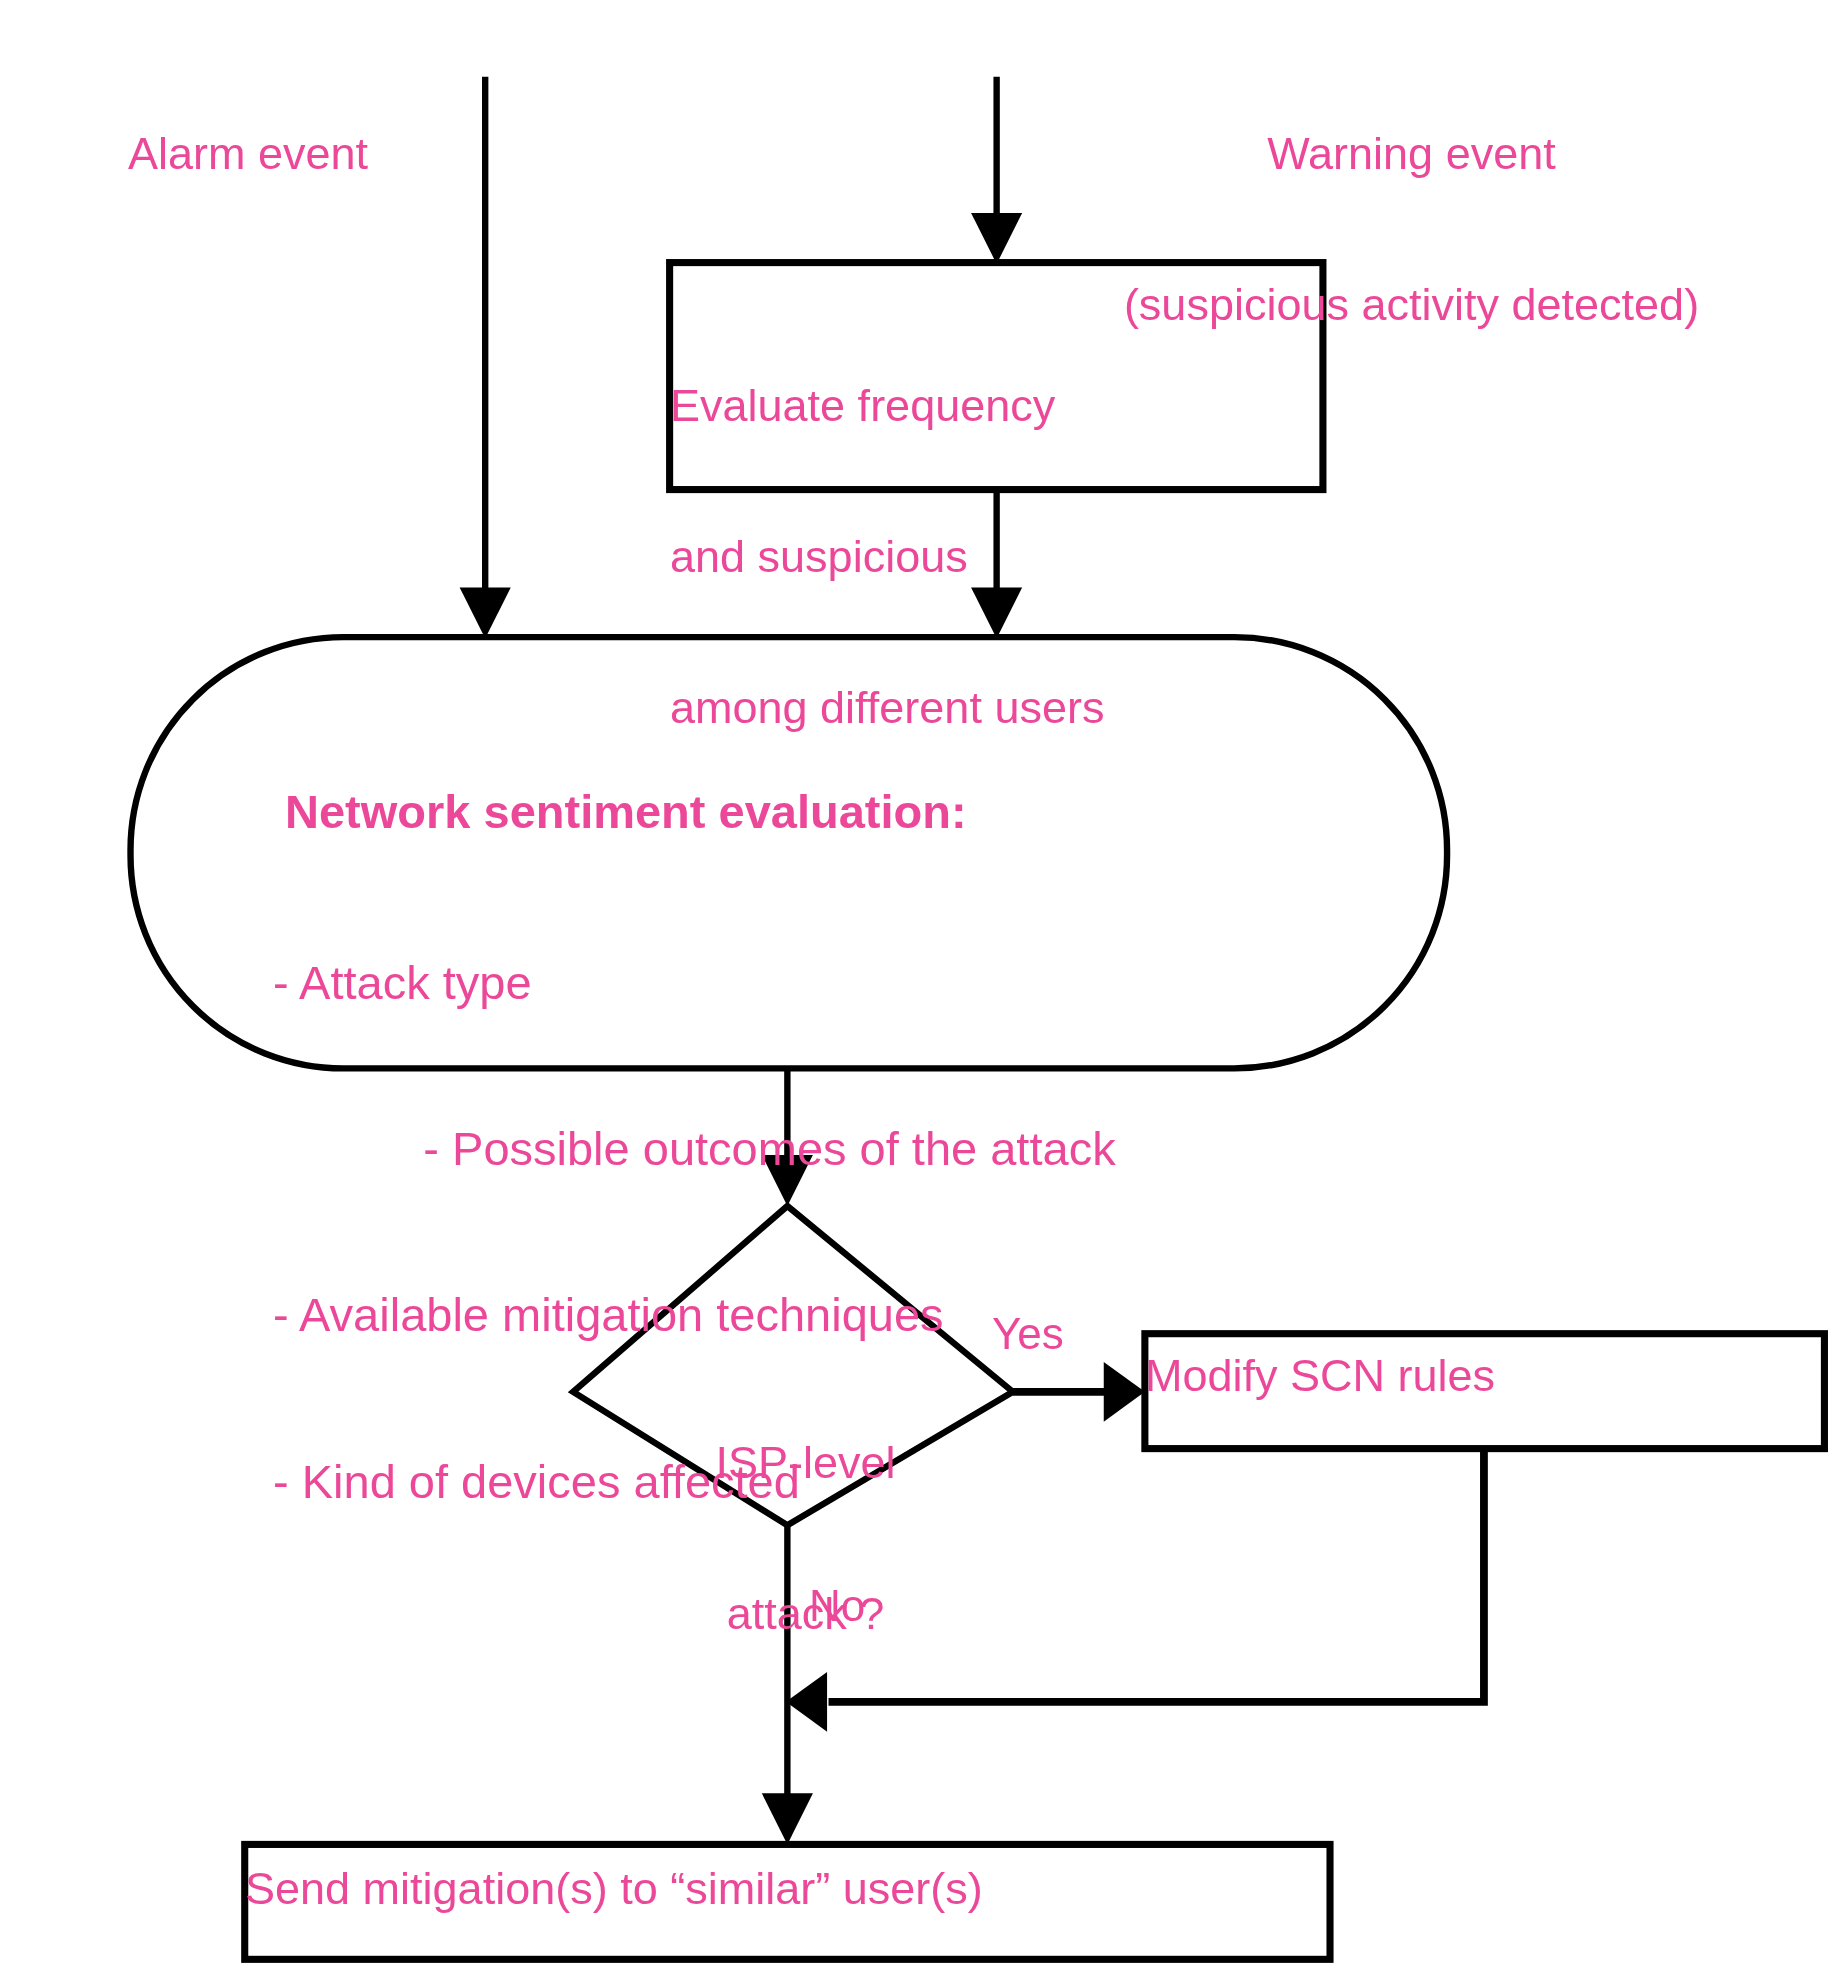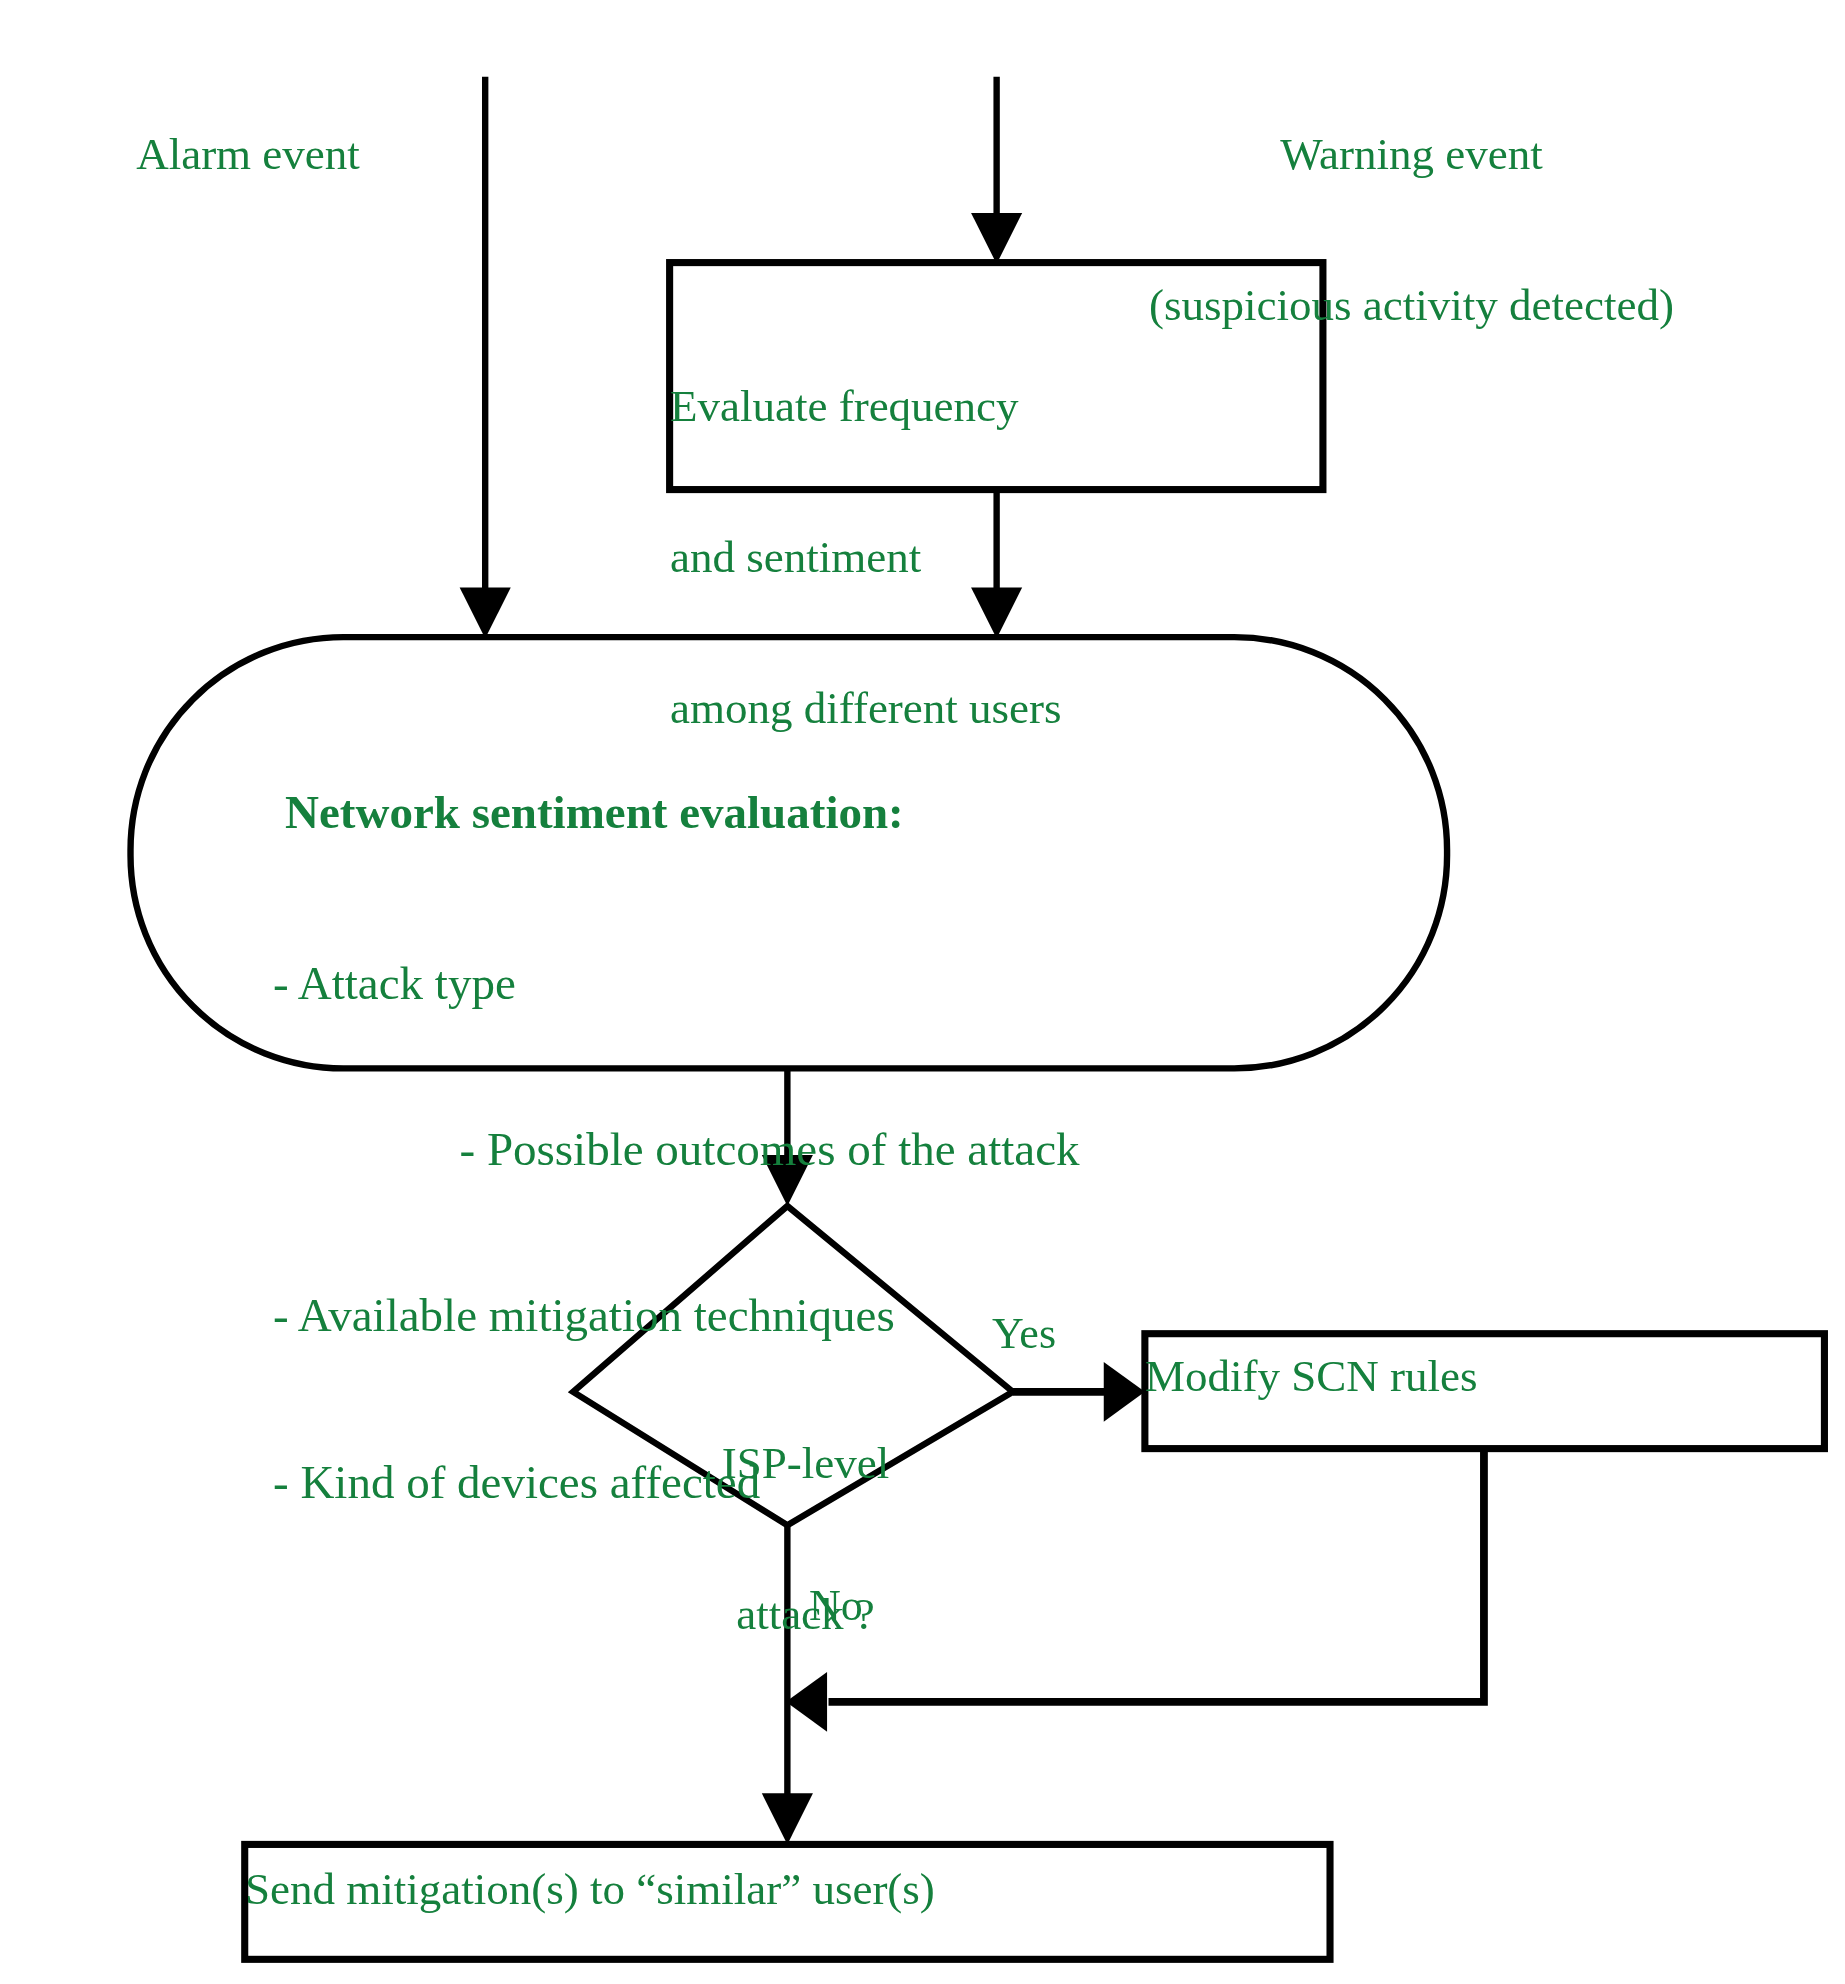--- a/index.html
+++ b/index.html
@@ -20,22 +20,22 @@
   }
   svg.flow {
     position: absolute;
     left: 0;
     top: 0;
     width: 1845px;
     height: 1985px;
   }
   .lbl {
     position: absolute;
-    font-family: Liberation Serif, serif;
-    color: #15803d;
+    font-family: Liberation Sans, sans-serif;
+    color: #ec4899;
     line-height: 1.12;
     white-space: pre;
   }
   .ext-label {
     font-size: 45px;
     text-align: center;
   }
   .node-text {
     font-size: 45px;
   }
@@ -128,21 +128,21 @@
     <div>Alarm event</div>
   </div>
 
   <div class="lbl ext-label stack" style="left:1007px; top:28px; width:809px;">
     <div>Warning event</div>
     <div>(suspicious activity detected)</div>
   </div>
 
   <div class="lbl node-text stack" style="left:670px; top:280px; width:653px;">
     <div>Evaluate frequency</div>
-    <div>and sentiment</div>
+    <div>and suspicious</div>
     <div>among different users</div>
   </div>
 
   <div class="lbl stadium-text" style="left:273px; top:681px; width:993px;">
     <div class="stadium-title" style="margin-bottom:12.8px;">Network sentiment evaluation:</div>
     <div style="margin-bottom:8.5px;">- Attack type</div>
     <div style="margin-bottom:8px;text-align:center;">- Possible outcomes of the attack</div>
     <div style="margin-bottom:8.5px;">- Available mitigation techniques</div>
     <div>- Kind of devices affected</div>
   </div>

